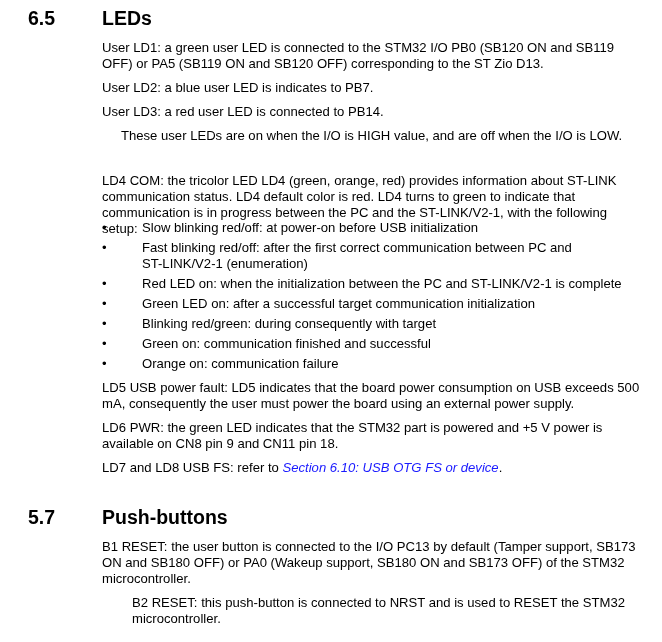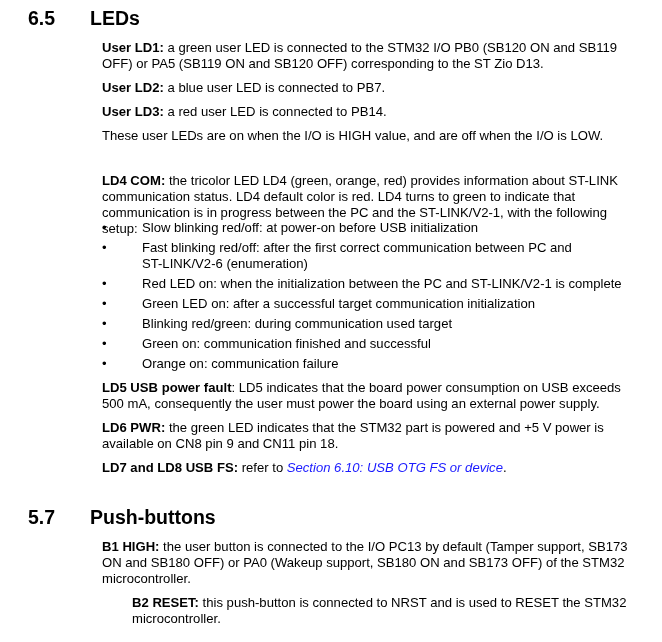--- a/index.html
+++ b/index.html
@@ -2,70 +2,70 @@
 <html><head>
 <meta charset="utf-8">
 <style>
   html, body { margin: 0; padding: 0; background: #ffffff; }
   body {
     width: 662px; height: 642px; overflow: hidden; position: relative;
     font-family: "Liberation Sans", sans-serif; color: #000;
   }
   .sec-head { position: absolute; left: 0; font-family: "Liberation Sans", sans-serif; font-weight: bold; font-size: 19.5px; }
   .sec-num { position: absolute; left: 28px; }
-  .sec-title { position: absolute; left: 90px; white-space: nowrap; }
+  .sec-title { position: absolute; left: 102px; white-space: nowrap; }
   .p {
     position: absolute; left: 102px; width: 540px;
     font-size: 13.1px; line-height: 16px; margin: 0;
   }
-  .p b { font-weight: bold; }
+  .p b { font-weight: normal; }
   .link { color: #1a1aff; font-style: italic; }
   .bullet {
     position: absolute; left: 102px; width: 540px; font-size: 13.1px; line-height: 16px;
   }
   .bullet .dot { position: absolute; left: 0; top: 0; }
   .bullet .txt { position: absolute; left: 40px; width: 512px; }
 </style>
 </head>
 <body>
 
 <div class="sec-head" style="top:7px;">
   <span class="sec-num">6.5</span>
   <span class="sec-title">LEDs</span>
 </div>
 
 <p class="p" style="top:40px;"><b>User LD1:</b><span> a green user LED is connected to the STM32 I/O PB0 (SB120 ON and SB119 OFF) or PA5 (SB119 ON and SB120 OFF) corresponding to the ST Zio D13.</span></p>
 
-<p class="p" style="top:80px;"><b>User LD2:</b><span> a blue user LED is connected to PB7.</span></p>
+<p class="p" style="top:80px;"><b>User LD2:</b><span> a blue user LED is indicates to PB7.</span></p>
 
 <p class="p" style="top:104px;"><b>User LD3:</b><span> a red user LED is connected to PB14.</span></p>
 
-<p class="p" style="top:128px;"><span>These user LEDs are on when the I/O is HIGH value, and are off when the I/O is LOW.</span></p>
+<p class="p" style="top:128px;margin-left:19px;"><span>These user LEDs are on when the I/O is HIGH value, and are off when the I/O is LOW.</span></p>
 
 <p class="p" style="top:152px;margin-top:21px;"><b>LD4 COM:</b><span> the tricolor LED LD4 (green, orange, red) provides information about ST-LINK communication status. LD4 default color is red. LD4 turns to green to indicate that communication is in progress between the PC and the ST-LINK/V2-1, with the following setup:</span></p>
 
 <div class="bullet" style="top:220px;">
     <span class="dot">•</span>
     <span class="txt">Slow blinking red/off: at power-on before USB initialization</span>
   </div>
 <div class="bullet" style="top:240px;">
     <span class="dot">•</span>
-    <span class="txt" style="width:440px;">Fast blinking red/off: after the first correct communication between PC and ST-LINK/V2-6 (enumeration)</span>
+    <span class="txt" style="width:440px;">Fast blinking red/off: after the first correct communication between PC and ST-LINK/V2-1 (enumeration)</span>
   </div>
 <div class="bullet" style="top:276px;">
     <span class="dot">•</span>
     <span class="txt">Red LED on: when the initialization between the PC and ST-LINK/V2-1 is complete</span>
   </div>
 <div class="bullet" style="top:296px;">
     <span class="dot">•</span>
     <span class="txt">Green LED on: after a successful target communication initialization</span>
   </div>
 <div class="bullet" style="top:316px;">
     <span class="dot">•</span>
-    <span class="txt">Blinking red/green: during communication used target</span>
+    <span class="txt">Blinking red/green: during consequently with target</span>
   </div>
 <div class="bullet" style="top:336px;">
     <span class="dot">•</span>
     <span class="txt">Green on: communication finished and successful</span>
   </div>
 <div class="bullet" style="top:356px;">
     <span class="dot">•</span>
     <span class="txt">Orange on: communication failure</span>
   </div>
 
@@ -73,15 +73,15 @@
 
 <p class="p" style="top:420px;"><b>LD6 PWR:</b><span> the green LED indicates that the STM32 part is powered and +5 V power is available on CN8 pin 9 and CN11 pin 18.</span></p>
 
 <p class="p" style="top:460px;"><b>LD7 and LD8 USB FS:</b><span> refer to </span><a class="link">Section 6.10: USB OTG FS or device</a><span>.</span></p>
 
 <div class="sec-head" style="top:506px;">
   <span class="sec-num">5.7</span>
   <span class="sec-title">Push-buttons</span>
 </div>
 
-<p class="p" style="top:539px;"><b>B1 HIGH:</b><span> the user button is connected to the I/O PC13 by default (Tamper support, SB173 ON and SB180 OFF) or PA0 (Wakeup support, SB180 ON and SB173 OFF) of the STM32 microcontroller.</span></p>
+<p class="p" style="top:539px;"><b>B1 RESET:</b><span> the user button is connected to the I/O PC13 by default (Tamper support, SB173 ON and SB180 OFF) or PA0 (Wakeup support, SB180 ON and SB173 OFF) of the STM32 microcontroller.</span></p>
 
 <p class="p" style="top:595px;margin-left:30px;"><b>B2 RESET:</b><span> this push-button is connected to NRST and is used to RESET the STM32 microcontroller.</span></p>
 
 </body></html>

